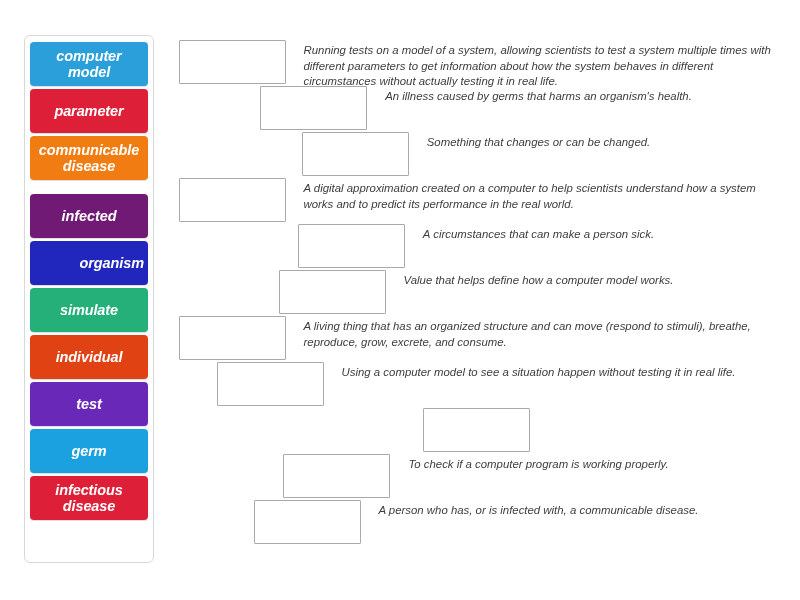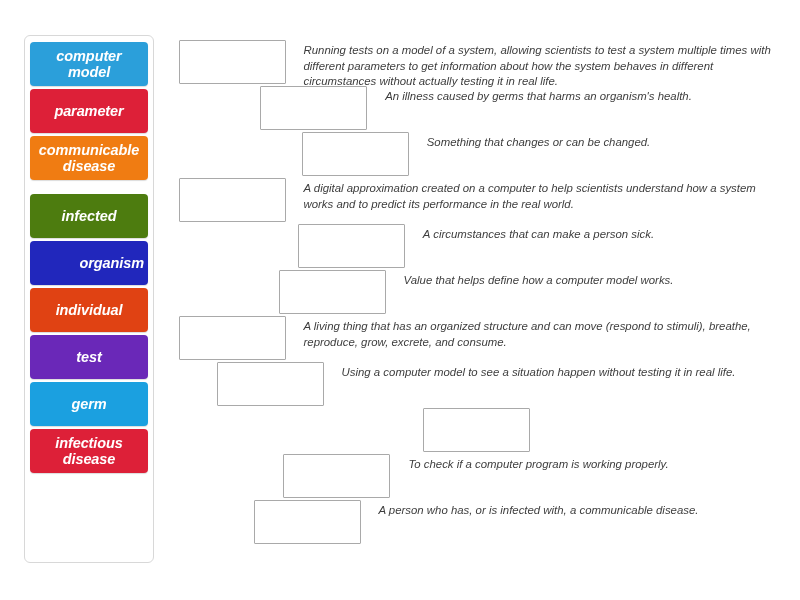--- a/index.html
+++ b/index.html
@@ -98,25 +98,28 @@
   <div class="terms-panel">
     <div class="term-tile" style="background-color: rgb(43, 159, 218);">
         <span>computer model</span>
       </div>
     <div class="term-tile" style="background-color: rgb(221, 32, 56);">
         <span>parameter</span>
       </div>
     <div class="term-tile" style="background-color: rgb(240, 124, 18);">
         <span>communicable disease</span>
       </div>
-    <div class="term-tile" style="background-color: #4d7c0f; margin-top: 14px;">
+    <div class="term-tile" style="background-color: #701a75; margin-top: 14px;">
         <span>infected</span>
       </div>
     <div class="term-tile" style="background-color: rgb(33, 39, 188); justify-content: flex-end;">
         <span>organism</span>
+      </div>
+    <div class="term-tile" style="background-color: rgb(37, 176, 122);">
+        <span>simulate</span>
       </div>
     <div class="term-tile" style="background-color: rgb(224, 66, 19);">
         <span>individual</span>
       </div>
     <div class="term-tile" style="background-color: rgb(106, 40, 184);">
         <span>test</span>
       </div>
     <div class="term-tile" style="background-color: rgb(27, 160, 224);">
         <span>germ</span>
       </div>

